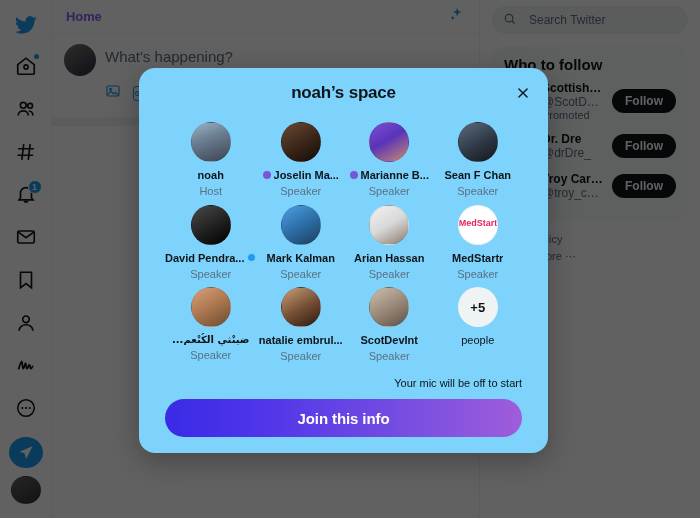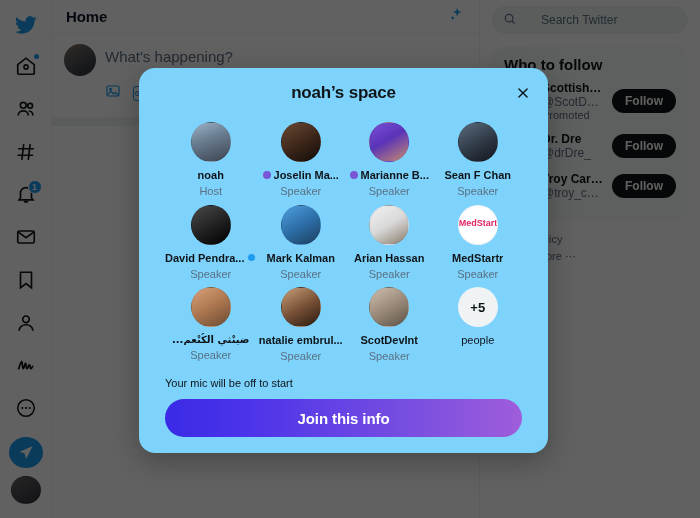--- a/index.html
+++ b/index.html
@@ -48,42 +48,42 @@
     background: linear-gradient(150deg,#6b6257 0%,#4a4b52 50%,#2c2f36 100%);
     border: 1px solid rgba(0,0,0,.08);
   }
 
   
   .middle { flex: 1 1 auto; border-right: 1px solid #eff3f4; min-width: 0; }
   .topbar {
     height: 34px; display: flex; align-items: center;
     padding: 0 14px; border-bottom: 1px solid #eff3f4;
   }
-  .topbar h1 { font-size: 15px; font-weight: 700; color: #0f172a; letter-spacing: -.1px; }
+  .topbar h1 { font-size: 13px; font-weight: 700; color: #8b5cf6; letter-spacing: -.1px; }
   .sparkle { margin-left: auto; color: #1d9bf0; }
 
   .composer { display: flex; padding: 10px 14px 0 12px; gap: 9px; }
   .composer-avatar {
     width: 32px; height: 32px; border-radius: 50%; flex: 0 0 32px;
     background: linear-gradient(150deg,#7d6f60 0%,#4b4d55 55%,#2a2d34 100%);
   }
   .composer-body { flex: 1 1 auto; padding-top: 4px; }
   .composer-placeholder { font-size: 15px; color: #5b7083; }
   .composer-tools { display: flex; gap: 12px; margin-top: 18px; color: #1d9bf0; align-items: center; }
   .gifbox {
     width: 15px; height: 15px; border: 1.6px solid #1d9bf0; border-radius: 3px;
     font-size: 7px; font-weight: 700; color: #1d9bf0;
     display: flex; align-items: center; justify-content: center;
   }
   .feedline { border-bottom: 9px solid #eff3f4; margin-top: 14px; }
 
   
   .rightcol { width: 220px; flex: 0 0 220px; padding: 6px 12px 0 12px; }
   .searchbox {
-    display: flex; align-items: center; gap: 24px;
+    display: flex; align-items: center; gap: 12px;
     height: 28px; background: #eff3f4; border-radius: 999px;
     padding: 0 11px; color: #5b7083; font-size: 12px;
   }
   .wtf-card { margin-top: 12px; background: #f7f9f9; border-radius: 14px; padding: 10px 12px; }
   .wtf-title { font-size: 15px; font-weight: 800; color: #0f1419; margin-bottom: 8px; }
   .wtf-row { display: flex; align-items: center; gap: 8px; margin-bottom: 10px; }
   .wtf-av { width: 30px; height: 30px; border-radius: 50%; flex: 0 0 30px; background:#cfd9de; }
   .wtf-av.a1 { background: linear-gradient(135deg,#2f5f8f,#17293b); }
   .wtf-av.a2 { background: linear-gradient(135deg,#4a4a4a,#111); }
   .wtf-av.a3 { background: linear-gradient(135deg,#8a6a55,#3d2e25); }
@@ -153,21 +153,21 @@
     max-width: 94px; white-space: nowrap; overflow: hidden; text-overflow: ellipsis;
     line-height: 1.3;
   }
   .pname .txt { overflow: hidden; text-overflow: ellipsis; white-space: nowrap; }
   .pname.rtl .txt { direction: rtl; font-family: "DejaVu Sans", sans-serif; font-size: 10px; }
   .mic-dot { width: 8px; height: 8px; border-radius: 50%; background: #7856d6; flex: 0 0 8px; }
   .verified { color: #1d9bf0; flex: 0 0 auto; display: flex; }
   .prole { font-size: 11px; color: #5b7083; margin-top: 2px; line-height: 1.3; }
 
   .modal-foot { padding: 0 26px 16px 26px; }
-  .mic-note { text-align: left; font-size: 11px; color: #0f1419; margin-bottom: 10px; }
+  .mic-note { text-align: right; font-size: 11px; color: #0f1419; margin-bottom: 10px; }
   .join-btn {
     display: block; width: 100%; height: 38px;
     border: none; border-radius: 999px; cursor: pointer;
     background: linear-gradient(90deg, #3a2ae6 0%, #4b33ea 22%, #7a4fe0 70%, #9f5ddb 100%);
     color: #fff; font-size: 15px; font-weight: 800; font-family: inherit;
     letter-spacing: -.1px;
   }
 </style>
 </head>
 <body>

